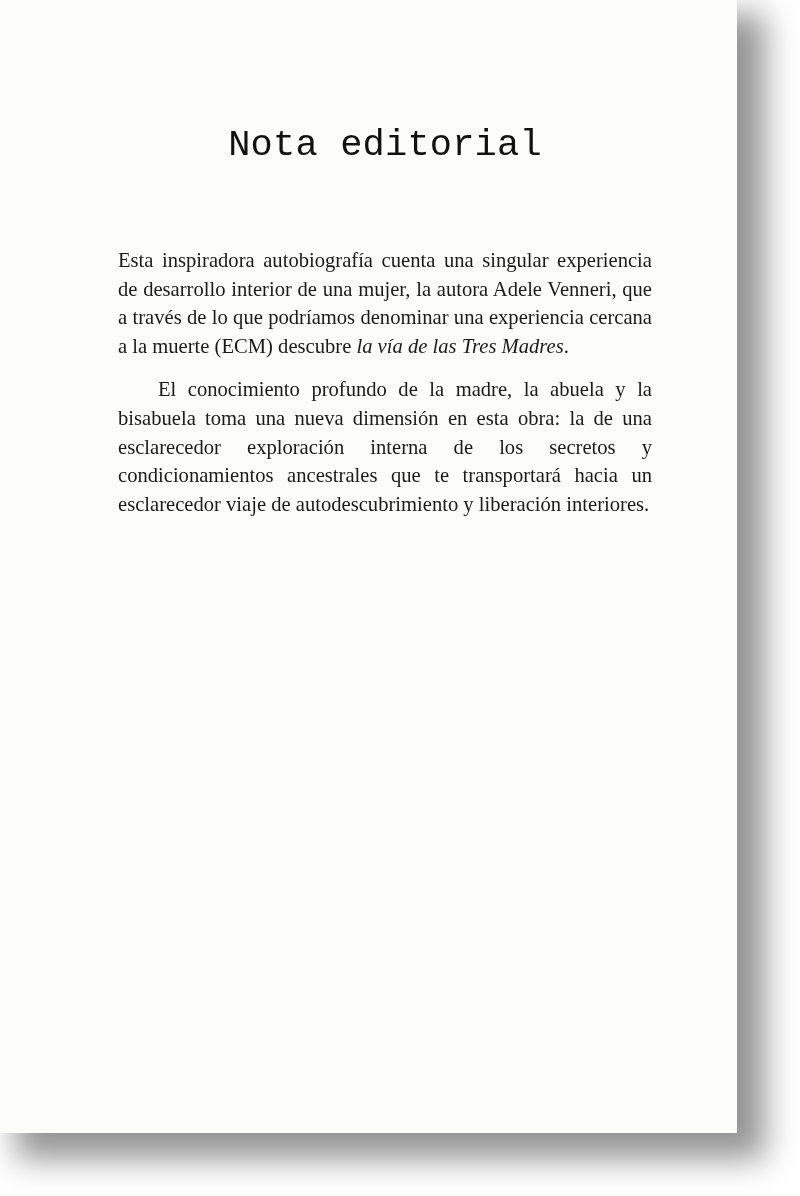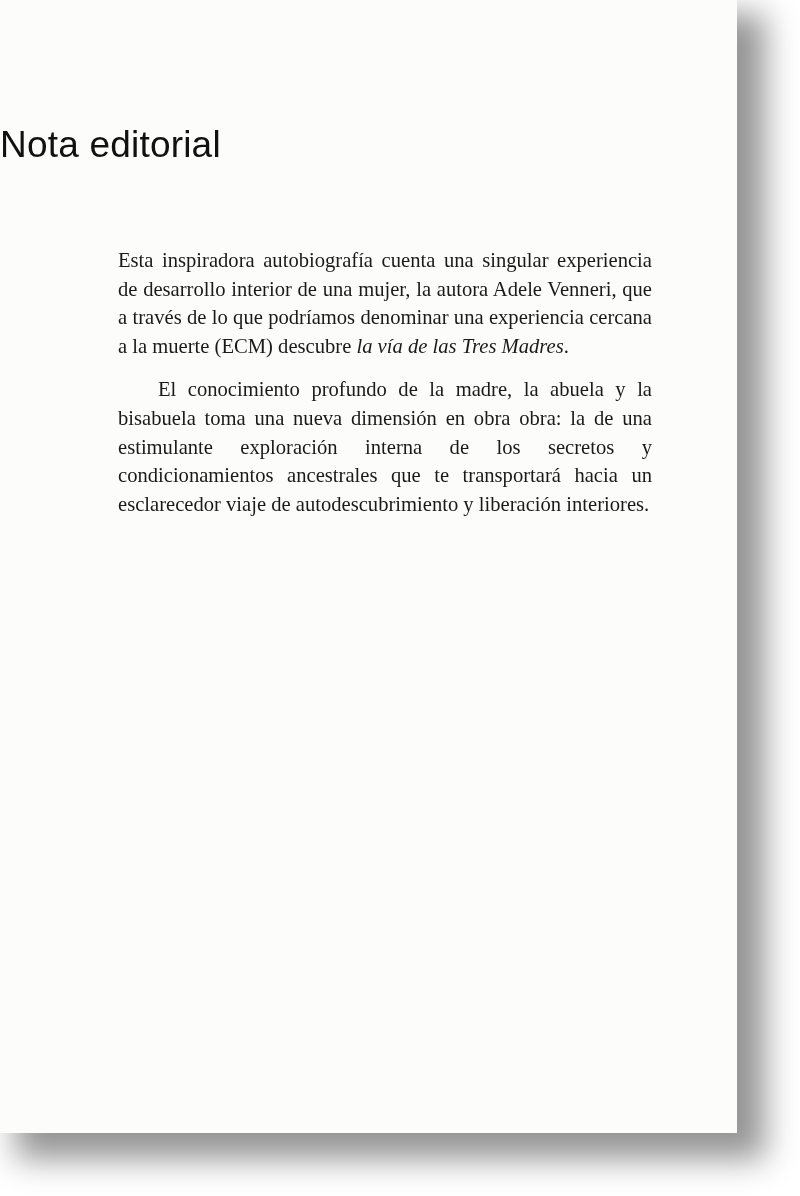--- a/index.html
+++ b/index.html
@@ -11,35 +11,35 @@
   .shadow {
     position: absolute; left: 0; top: 0; width: 737px; height: 1133px;
     box-shadow: 22px 20px 30px 6px rgba(0,0,0,0.42);
   }
   .page {
     position: absolute; left: 0; top: 0; width: 737px; height: 1133px;
     background: #fcfcfb;
   }
   .title {
     position: absolute; left: 0; width: 770px; top: 124px;
-    font-family: Liberation Sans, sans-serif;
+    text-align: center; font-family: Liberation Mono, monospace;
     font-size: 37px; color: #111; letter-spacing: 0.2px;
   }
   .body-text {
     position: absolute; left: 118px; top: 246px; width: 534px;
     font-family: "Liberation Serif", serif; font-size: 20.6px;
     line-height: 28.6px; color: #1a1a1a; text-align: justify;
   }
   .body-text p { margin: 0 0 15px 0; }
   .body-text p.indent { text-indent: 40px; }
   .body-text em { }
 </style>
 </head>
 <body>
 
 <div class="shadow"></div>
 <div class="page">
   <div class="title">Nota editorial</div>
   <div class="body-text">
     <p><span>Esta inspiradora autobiografía cuenta una singular experiencia de desarrollo interior de una mujer, la autora Adele Venneri, que a través de lo que podríamos denominar una experiencia cercana a la muerte (ECM) descubre </span><em>la vía de las Tres Madres</em><span>.</span></p>
-    <p class="indent">El conocimiento profundo de la madre, la abuela y la bisabuela toma una nueva dimensión en obra obra: la de una estimulante exploración interna de los secretos y condicionamientos ancestrales que te transportará hacia un esclarecedor viaje de autodescubrimiento y liberación interiores.</p>
+    <p class="indent">El conocimiento profundo de la madre, la abuela y la bisabuela toma una nueva dimensión en esta obra: la de una esclarecedor exploración interna de los secretos y condicionamientos ancestrales que te transportará hacia un esclarecedor viaje de autodescubrimiento y liberación interiores.</p>
   </div>
 </div>
 
 </body></html>

